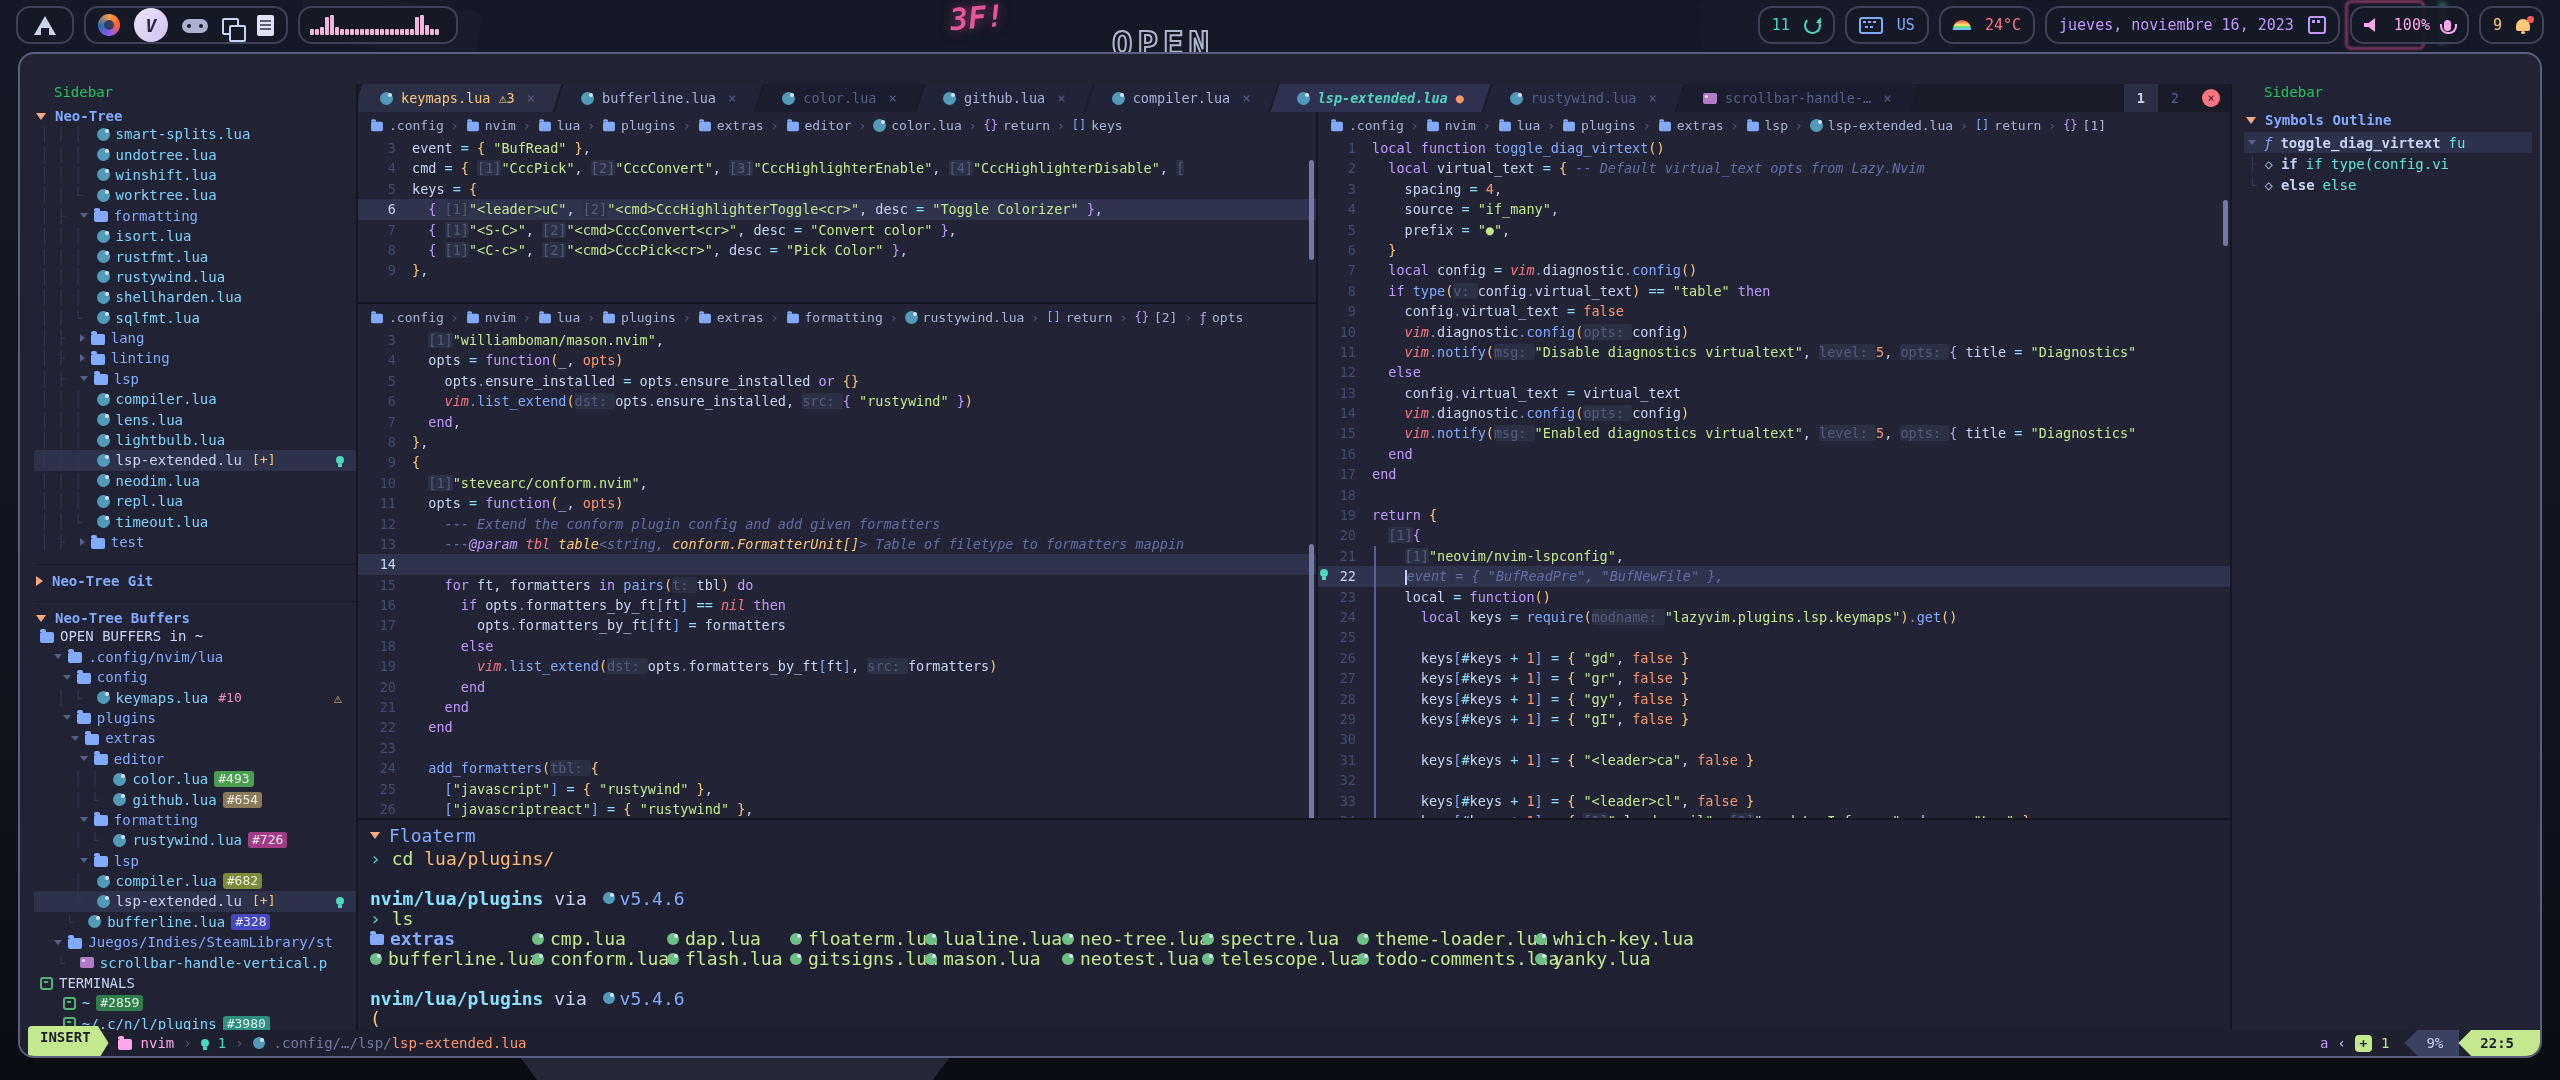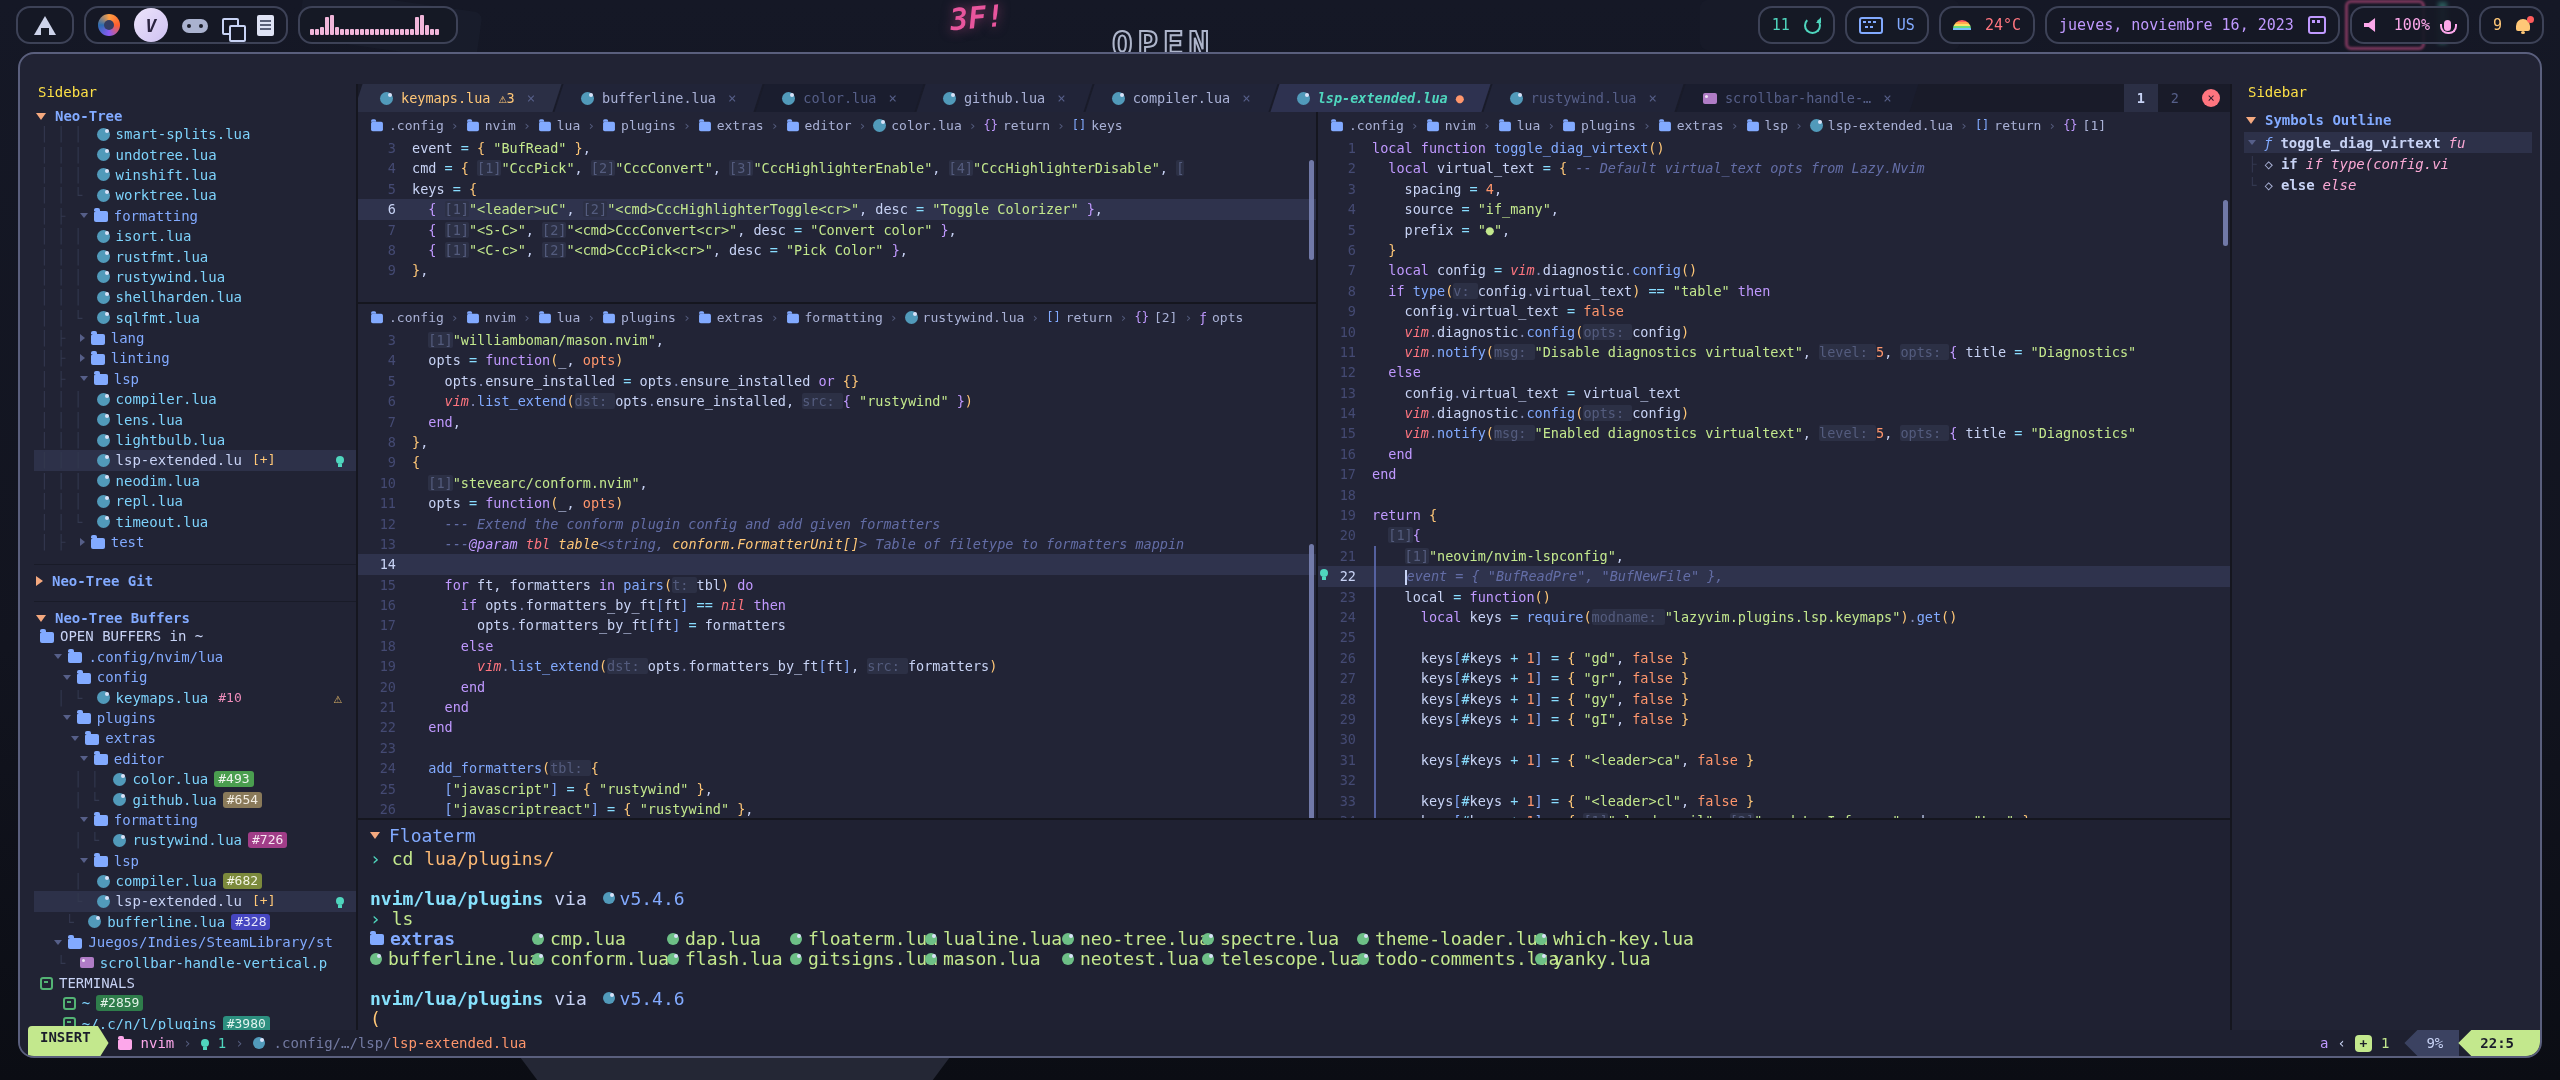--- a/index.html
+++ b/index.html
@@ -67,21 +67,21 @@
   .ic-bellb{width:14px;height:12px;background:#ffc777;border-radius:7px 7px 2px 2px;position:relative;display:inline-block}
   .ic-bellb::after{content:"";position:absolute;left:5px;bottom:-3px;width:4px;height:3px;border-radius:50%;background:#ffc777}
   .bell-dot{position:absolute;right:8px;top:8px;width:7px;height:7px;border-radius:50%;background:#ff5c5c}
   
   .window{position:absolute;left:18px;top:52px;width:2524px;height:1006px;box-sizing:border-box;
     background:#212334;border:2px solid #5a5f7d;border-radius:16px;display:flex;flex-direction:column;
     overflow:hidden;z-index:5}
   .win-main{flex:1;display:flex;min-height:0;padding-top:30px;box-sizing:border-box}
   
   .sb-left{width:322px;flex:none;display:flex;flex-direction:column;padding-left:14px;font-size:14px;overflow:hidden}
-  .sb-title{color:#fde047;margin:0 0 8px 4px}
+  .sb-title{color:#22c55e;margin:0 0 8px 20px}
   .sect-head{display:flex;align-items:center;gap:9px;height:24px;color:#82aaff;font-weight:bold;padding-left:2px}
   .sect-head.mt{margin-top:12px;border-top:1px solid #191b28;padding-top:8px;height:28px}
   .chev{width:0;height:0;display:inline-block;flex:none}
   .chev.down{border-left:5px solid transparent;border-right:5px solid transparent;border-top:7px solid #f5a97f}
   .chev.right{border-top:5px solid transparent;border-bottom:5px solid transparent;border-left:7px solid #f5a97f}
   .chev.sm.down{border-left:4px solid transparent;border-right:4px solid transparent;border-top:5px solid #565f89}
   .chev.sm.right{border-top:4px solid transparent;border-bottom:4px solid transparent;border-left:5px solid #565f89}
   .trow{display:flex;align-items:center;gap:6px;height:20.4px;padding-left:6px;white-space:pre;cursor:pointer}
   .trow.sel{background:#2d3149}
   .guide{color:#33384f}
@@ -163,21 +163,21 @@
   .ls-cell{display:flex;align-items:center;gap:6px;white-space:nowrap}
   .ls-cell .nm{color:#c3e88d}
   .ls-cell .nm.dirc{color:#82aaff;font-weight:bold}
   
   .sb-right{width:288px;flex:none;padding:0 8px 0 12px;font-size:14px;overflow:hidden}
   .ol-row{display:flex;align-items:center;gap:8px;height:21px;padding:0 4px;white-space:pre}
   .ol-row.sel{background:#2d3149}
   .ol-fn{color:#82aaff;font-style:italic}
   .b-box{color:#a9b1d6}
   .ol-lbl{color:#c8d3f5;font-weight:bold}
-  .ol-det{color:#f9a8d4;font-style:italic;overflow:hidden;text-overflow:clip}
+  .ol-det{color:#5eead4;overflow:hidden;text-overflow:clip}
   .ol-guide{color:#33384f}
   
   .statusline{height:26px;flex:none;display:flex;align-items:center;background:#1e2030;padding:0 0 0 8px;font-size:14px;gap:9px}
   .mode{background:#c3e88d;color:#1b1d2b;font-weight:bold;padding:0 18px 0 12px;height:35px;line-height:22px;
     clip-path:polygon(0 0,calc(100% - 11px) 0,100% 50%,calc(100% - 11px) 100%,0 100%);border-radius:4px 0 0 4px}
   .sl-proj{color:#fca7ea}
   .sl-sep{color:#545c7e}
   .sl-cnt{color:#4fd6be}
   .sl-path{color:#737aa2}
   .sl-file{color:#ff966c}

